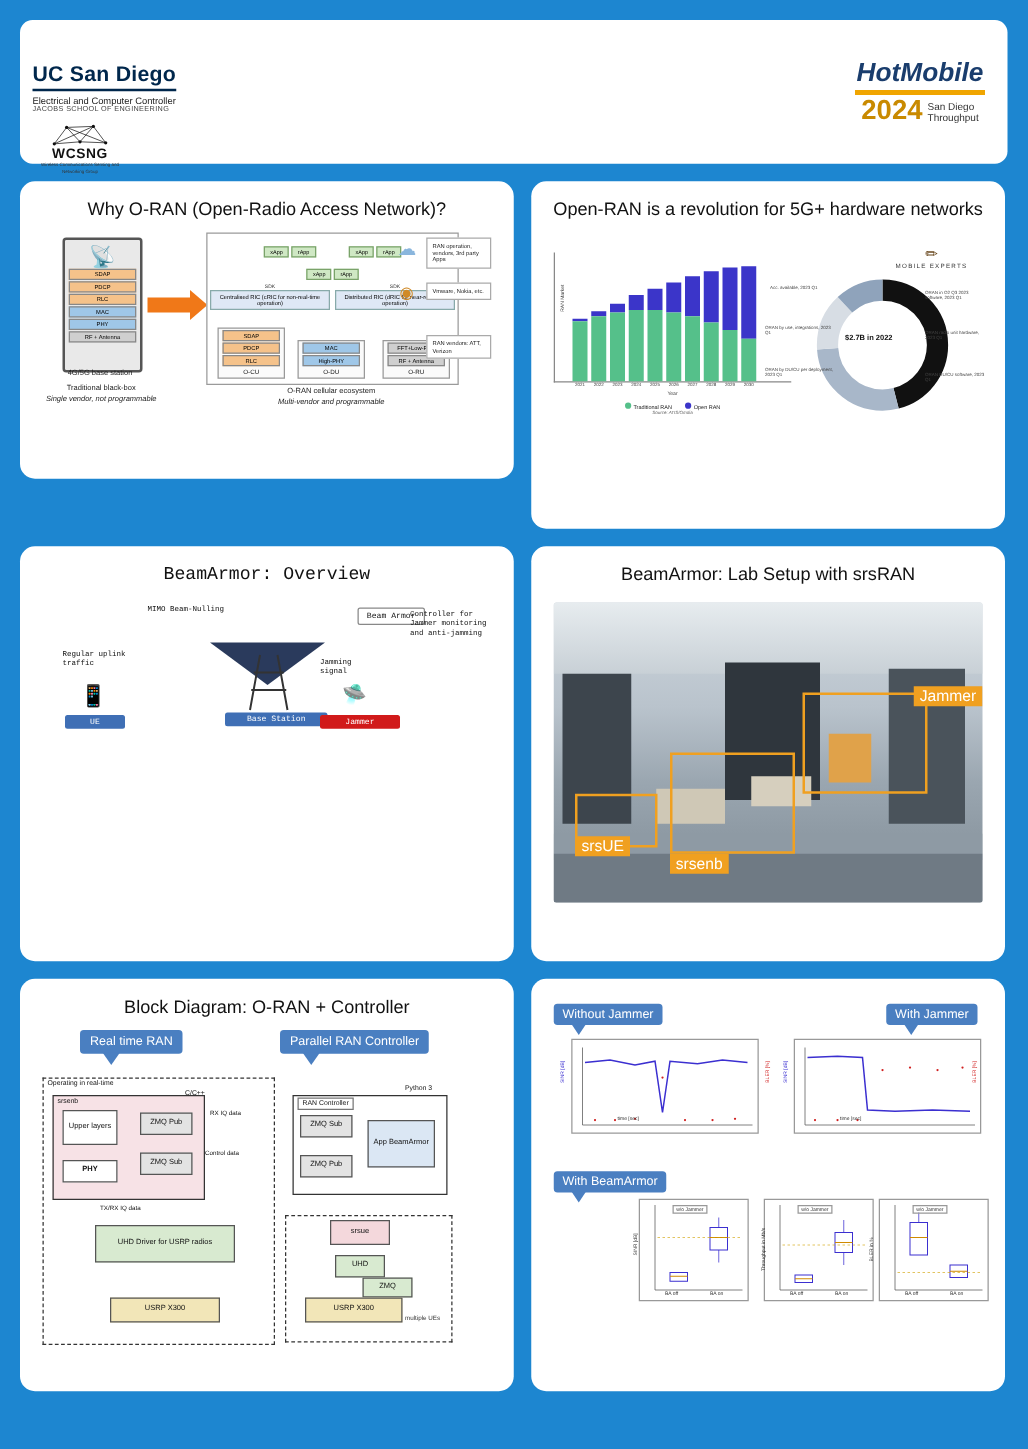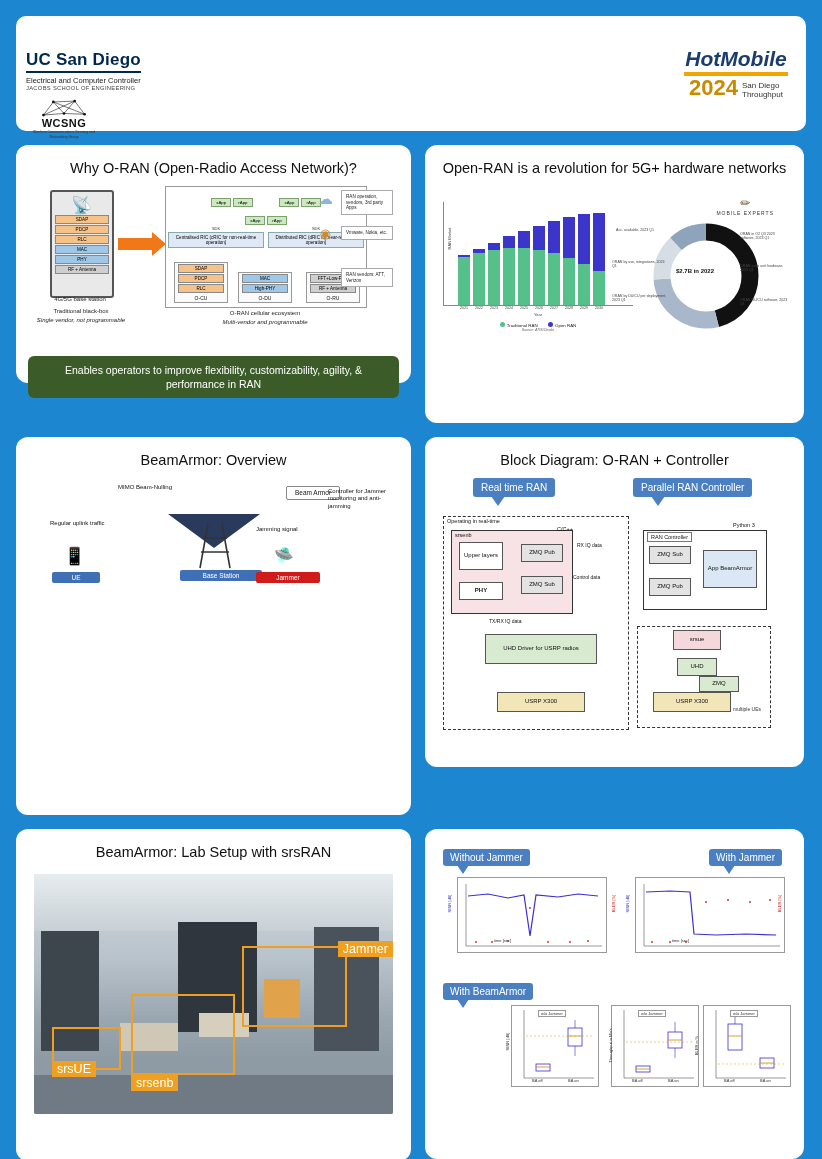--- a/index.html
+++ b/index.html
@@ -72,21 +72,21 @@
     border-radius:12px;
     padding:10px 12px 12px;
     box-sizing:border-box;
     position:relative;
   }
   .card-title{
     font-size:14.5px;color:#111;text-align:center;margin:4px 0 8px;line-height:1.3;
   }
   .c1{height:238px;}
   .c2{height:278px;}
-  .c3{height:378px;}
+  .c3{height:332px;font-family:Liberation Mono, monospace;}
   .c4{height:332px;}
   .c5{height:330px;}
   .c6{height:330px;}
 
   .banner{
     border-radius:6px;color:#fff;text-align:center;
     font-size:10.5px;line-height:1.35;padding:7px 8px;box-sizing:border-box;
   }
   .banner-green{background:#3b5c28;}
   .banner-red{background:#c2001a;font-weight:bold;}
@@ -319,21 +319,20 @@
         <div class="db">◉</div>
 
         <div class="side-box" style="top:4px;">RAN operation, vendors, 3rd party Apps</div>
         <div class="side-box" style="top:40px;">Vmware, Nokia, etc.</div>
         <div class="side-box" style="top:82px;">RAN vendors: ATT, Verizon</div>
 
         <div class="cap" style="position:absolute;left:128px;top:124px;width:210px;">O-RAN cellular ecosystem</div>
         <div class="cap capi" style="position:absolute;left:128px;top:133px;width:210px;">Multi-vendor and programmable</div>
       </div>
 
-      <div class="banner banner-green" style="margin-top:10px;">Enables operators to improve flexibility, customizability, agility, &amp; performance in RAN</div>
     </div>
 
     <div class="card c2">
       <div class="card-title">Open-RAN is a revolution for 5G+ hardware networks</div>
 
       <div class="c2-inner">
         <div class="bars">
           <div class="bar-wrap">
             <div class="bar">
                 <div class="b-blue" style="height:2px"></div>
@@ -443,62 +442,20 @@
         <div class="lbl-sm" style="left:228px;top:42px;width:46px;">Jamming signal</div>
         <div style="position:absolute;left:246px;top:62px;font-size:16px;">🛸</div>
         <div class="tag tag-red" style="left:228px;top:88px;width:52px;">Jammer</div>
 
         <div class="tag tag-wht" style="left:258px;top:2px;width:40px;line-height:1.2;">Beam Armor</div>
         <div class="lbl-sm" style="left:300px;top:4px;width:62px;">Controller for Jammer monitoring and anti-jamming</div>
       </div>
 
     </div>
 
-    <div class="card c5">
-      <div class="card-title">Block Diagram: O-RAN + Controller</div>
-
-      <div class="bd">
-        <div class="cal" style="left:36px;top:0px;">Real time RAN</div>
-        <div class="cal" style="left:196px;top:0px;">Parallel RAN Controller</div>
-
-        <div class="dash" style="left:6px;top:38px;width:184px;height:212px;"></div>
-        <div style="position:absolute;left:10px;top:40px;font-size:5.5px;">Operating in real-time</div>
-
-        <div class="solid" style="left:14px;top:52px;width:120px;height:82px;background:#f7e2e6;"></div>
-        <div style="position:absolute;left:18px;top:54px;font-size:5.5px;">srsenb</div>
-        <div style="position:absolute;left:120px;top:48px;font-size:5.5px;">C/C++</div>
-
-        <div class="blk blk-white" style="left:22px;top:64px;width:42px;height:26px;">Upper layers</div>
-        <div class="blk blk-white" style="left:22px;top:104px;width:42px;height:16px;font-weight:bold;">PHY</div>
-        <div class="blk blk-grey" style="left:84px;top:66px;width:40px;height:16px;">ZMQ Pub</div>
-        <div class="blk blk-grey" style="left:84px;top:98px;width:40px;height:16px;">ZMQ Sub</div>
-
-        <div class="solid" style="left:206px;top:52px;width:122px;height:78px;background:#fff;"></div>
-        <div style="position:absolute;left:210px;top:54px;font-size:5.5px;border:1px solid #777;padding:1px 3px;background:#fff;">RAN Controller</div>
-        <div style="position:absolute;left:296px;top:44px;font-size:5.5px;">Python 3</div>
-        <div class="blk blk-grey" style="left:212px;top:68px;width:40px;height:16px;">ZMQ Sub</div>
-        <div class="blk blk-grey" style="left:212px;top:100px;width:40px;height:16px;">ZMQ Pub</div>
-        <div class="blk blk-blue" style="left:266px;top:72px;width:52px;height:36px;">App BeamArmor</div>
-
-        <div style="position:absolute;left:140px;top:64px;font-size:5px;">RX IQ data</div>
-        <div style="position:absolute;left:136px;top:96px;font-size:5px;">Control data</div>
-        <div style="position:absolute;left:52px;top:140px;font-size:5px;">TX/RX IQ data</div>
-
-        <div class="blk blk-green" style="left:48px;top:156px;width:110px;height:28px;">UHD Driver for USRP radios</div>
-        <div class="blk blk-yellow" style="left:60px;top:214px;width:86px;height:18px;">USRP X300</div>
-
-        <div class="dash" style="left:200px;top:148px;width:132px;height:100px;"></div>
-        <div class="blk blk-pink" style="left:236px;top:152px;width:46px;height:18px;">srsue</div>
-        <div class="blk blk-green" style="left:240px;top:180px;width:38px;height:16px;">UHD</div>
-        <div class="blk blk-green" style="left:262px;top:198px;width:38px;height:14px;">ZMQ</div>
-        <div class="blk blk-yellow" style="left:216px;top:214px;width:76px;height:18px;">USRP X300</div>
-        <div style="position:absolute;left:296px;top:228px;font-size:5px;color:#333;">multiple UEs</div>
-      </div>
-    </div>
-
     <div class="card c4">
       <div class="card-title">BeamArmor: Lab Setup with srsRAN</div>
       <div class="photo">
         <div class="ph-ceiling"></div>
         <div class="ph-rack" style="left:2%;top:24%;width:16%;height:50%;"></div>
         <div class="ph-rack" style="left:40%;top:20%;width:22%;height:46%;background:#2f363d;"></div>
         <div class="ph-rack" style="right:4%;top:22%;width:18%;height:52%;background:#4a535b;"></div>
         <div class="ph-bench"></div>
         <div class="ph-floor"></div>
         <div style="position:absolute;left:24%;top:62%;width:16%;height:12%;background:#cfc8b6;border:1px solid #8b8madding;"></div>
@@ -506,20 +463,62 @@
         <div style="position:absolute;left:64%;top:44%;width:10%;height:16%;background:#e0a24a;"></div>
 
         <div class="hl" style="left:5%;top:64%;width:18%;height:16%;"></div>
         <div class="hl-lbl" style="left:5%;top:78%;">srsUE</div>
 
         <div class="hl" style="left:27%;top:50%;width:28%;height:32%;"></div>
         <div class="hl-lbl" style="left:27%;top:84%;">srsenb</div>
 
         <div class="hl" style="left:58%;top:30%;width:28%;height:32%;"></div>
         <div class="hl-lbl" style="right:0%;top:28%;">Jammer</div>
+      </div>
+    </div>
+
+    <div class="card c5">
+      <div class="card-title">Block Diagram: O-RAN + Controller</div>
+
+      <div class="bd">
+        <div class="cal" style="left:36px;top:0px;">Real time RAN</div>
+        <div class="cal" style="left:196px;top:0px;">Parallel RAN Controller</div>
+
+        <div class="dash" style="left:6px;top:38px;width:184px;height:212px;"></div>
+        <div style="position:absolute;left:10px;top:40px;font-size:5.5px;">Operating in real-time</div>
+
+        <div class="solid" style="left:14px;top:52px;width:120px;height:82px;background:#f7e2e6;"></div>
+        <div style="position:absolute;left:18px;top:54px;font-size:5.5px;">srsenb</div>
+        <div style="position:absolute;left:120px;top:48px;font-size:5.5px;">C/C++</div>
+
+        <div class="blk blk-white" style="left:22px;top:64px;width:42px;height:26px;">Upper layers</div>
+        <div class="blk blk-white" style="left:22px;top:104px;width:42px;height:16px;font-weight:bold;">PHY</div>
+        <div class="blk blk-grey" style="left:84px;top:66px;width:40px;height:16px;">ZMQ Pub</div>
+        <div class="blk blk-grey" style="left:84px;top:98px;width:40px;height:16px;">ZMQ Sub</div>
+
+        <div class="solid" style="left:206px;top:52px;width:122px;height:78px;background:#fff;"></div>
+        <div style="position:absolute;left:210px;top:54px;font-size:5.5px;border:1px solid #777;padding:1px 3px;background:#fff;">RAN Controller</div>
+        <div style="position:absolute;left:296px;top:44px;font-size:5.5px;">Python 3</div>
+        <div class="blk blk-grey" style="left:212px;top:68px;width:40px;height:16px;">ZMQ Sub</div>
+        <div class="blk blk-grey" style="left:212px;top:100px;width:40px;height:16px;">ZMQ Pub</div>
+        <div class="blk blk-blue" style="left:266px;top:72px;width:52px;height:36px;">App BeamArmor</div>
+
+        <div style="position:absolute;left:140px;top:64px;font-size:5px;">RX IQ data</div>
+        <div style="position:absolute;left:136px;top:96px;font-size:5px;">Control data</div>
+        <div style="position:absolute;left:52px;top:140px;font-size:5px;">TX/RX IQ data</div>
+
+        <div class="blk blk-green" style="left:48px;top:156px;width:110px;height:28px;">UHD Driver for USRP radios</div>
+        <div class="blk blk-yellow" style="left:60px;top:214px;width:86px;height:18px;">USRP X300</div>
+
+        <div class="dash" style="left:200px;top:148px;width:132px;height:100px;"></div>
+        <div class="blk blk-pink" style="left:236px;top:152px;width:46px;height:18px;">srsue</div>
+        <div class="blk blk-green" style="left:240px;top:180px;width:38px;height:16px;">UHD</div>
+        <div class="blk blk-green" style="left:262px;top:198px;width:38px;height:14px;">ZMQ</div>
+        <div class="blk blk-yellow" style="left:216px;top:214px;width:76px;height:18px;">USRP X300</div>
+        <div style="position:absolute;left:296px;top:228px;font-size:5px;color:#333;">multiple UEs</div>
       </div>
     </div>
 
     <div class="card c6">
 
       <div class="dem">
         <div class="dem-lbl" style="left:6px;top:6px;">Without Jammer</div>
         <div class="dem-lbl" style="right:10px;top:6px;">With Jammer</div>
         <div class="dem-lbl" style="left:6px;top:140px;">With BeamArmor</div>
 

